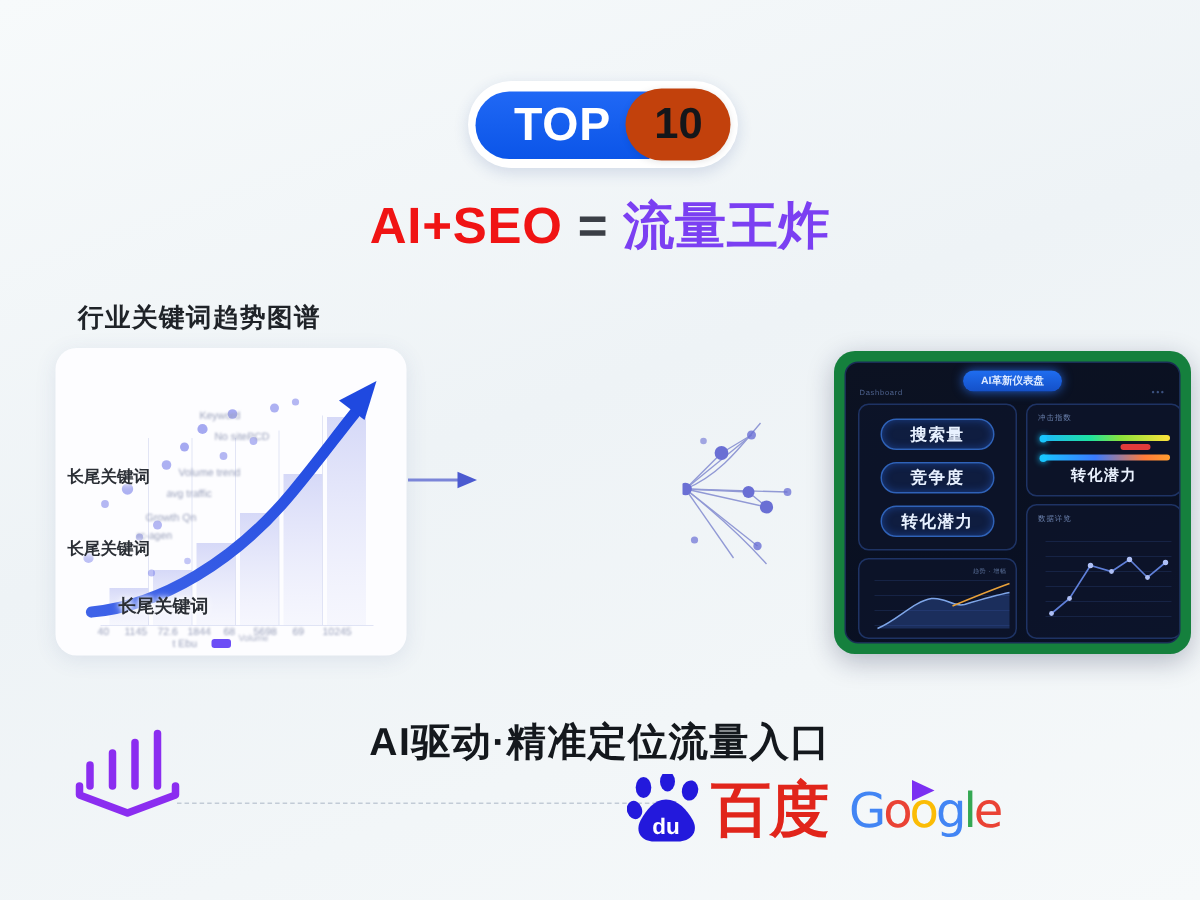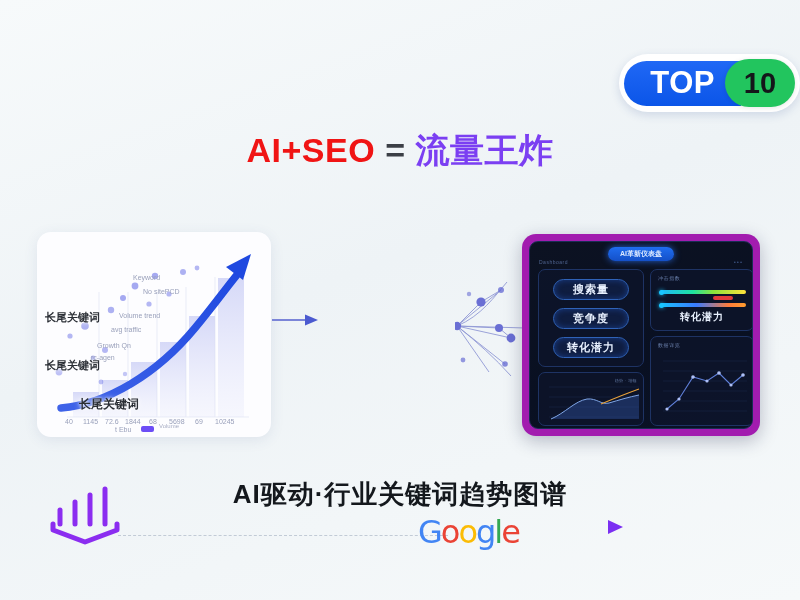--- a/index.html
+++ b/index.html
@@ -7,39 +7,39 @@
   body {
     font-family: "Liberation Sans", "DejaVu Sans", sans-serif;
     background: linear-gradient(160deg, #f7fafb 0%, #eef3f6 45%, #f6f9fa 100%);
     position: relative;
   }
   .stage { position: absolute; inset: 0; }
 
   
   .badge-wrap {
     position: absolute; left: 4px; right: 0; top: 54px;
-    display: flex; justify-content: flex-end;
+    display: flex; justify-content: center;
   }
   .badge {
     display: flex; align-items: center;
     background: #ffffff;
     border-radius: 40px;
     padding: 5px;
     box-shadow: 0 3px 10px rgba(40,70,140,.16);
   }
   .badge-pill {
     background: linear-gradient(180deg,#2068f5 0%,#0b55e8 100%);
     color: #fff;
     font-size: 31px; font-weight: 700; letter-spacing: .5px;
     padding: 6px 26px 8px 26px;
     border-radius: 30px 0 0 30px;
     line-height: 1;
   }
   .badge-num {
-    background: #22c55e;
+    background: #c2410c;
     color: #14161a;
     font-size: 29px; font-weight: 700;
     width: 70px; height: 48px;
     margin-left: -16px;
     border-radius: 40px;
     display: flex; align-items: center; justify-content: center;
     box-shadow: 0 1px 5px rgba(0,0,0,.10);
     position: relative; z-index: 2;
   }
 
@@ -128,23 +128,23 @@
     position: absolute; left: 10px; bottom: 10px;
     font-size: 13px; font-weight: 700; color: #1f2328;
     letter-spacing: .5px;
   }
 
   
   .node-net { position: absolute; left: 455px; top: 272px; }
 
   
   .dash {
-    position: absolute; left: 522px; top: 234px;
+    position: absolute; left: 556px; top: 234px;
     width: 238px; height: 202px;
-    background: #a21caf;
+    background: #15803d;
     border-radius: 14px;
     padding: 7px;
     box-shadow: 0 5px 18px rgba(20,30,70,.28);
   }
   .dash-screen {
     position: relative;
     width: 100%; height: 100%;
     background: linear-gradient(160deg,#0c1222 0%,#091022 60%,#0a1226 100%);
     border: 1px solid #1a2d55;
     border-radius: 9px;
@@ -241,20 +241,21 @@
     <div class="badge">
       <div class="badge-pill">TOP</div>
       <div class="badge-num">10</div>
     </div>
   </div>
 
   <div class="headline">
     <span class="h-red">AI+SEO</span><span class="h-eq">=</span><span class="h-pur">流量王炸</span>
   </div>
 
+  <div class="sec-title" id="title-left">行业关键词趋势图谱</div>
 
   <div class="chart-card">
     <svg class="chart-inner" viewBox="0 0 234 205">
       <defs>
         <linearGradient id="barg" x1="0" y1="0" x2="0" y2="1">
           <stop offset="0%" stop-color="#c9cdf5" stop-opacity=".75"></stop>
           <stop offset="100%" stop-color="#e9ebfb" stop-opacity=".35"></stop>
         </linearGradient>
         <linearGradient id="arrowg" x1="0" y1="1" x2="1" y2="0">
           <stop offset="0%" stop-color="#3f63e8"></stop>
@@ -418,35 +419,48 @@
             <circle cx="56" cy="44" r="1.6"></circle>
             <circle cx="68" cy="36" r="1.8"></circle>
             <circle cx="80" cy="48" r="1.6"></circle>
             <circle cx="92" cy="38" r="1.8"></circle>
           </g>
         </svg>
       </div>
     </div>
   </div>
 
-  <div class="bottom-title">AI驱动·行业关键词趋势图谱</div>
+  <div class="bottom-title">AI驱动·精准定位流量入口</div>
 
   <svg class="bar-icon" width="74" height="62" viewBox="0 0 74 62">
     <g fill="none" stroke="#8b2df0" stroke-width="5" stroke-linejoin="round" stroke-linecap="round">
       <path d="M12,26 L12,40"></path>
       <path d="M27,18 L27,40"></path>
       <path d="M42,11 L42,40"></path>
       <path d="M57,5  L57,40"></path>
       <path d="M5,40 L5,46 L37,58 L69,46 L69,40"></path>
     </g>
   </svg>
 
   <div class="dash-rule"></div>
 
   <div class="logos">
+    <div class="baidu">
+      <svg width="54" height="48" viewBox="0 0 54 48">
+        <g fill="#2319dc">
+          <ellipse cx="11" cy="9" rx="5.2" ry="7"></ellipse>
+          <ellipse cx="27" cy="5" rx="5.0" ry="6.6"></ellipse>
+          <ellipse cx="42" cy="11" rx="5.4" ry="6.8" transform="rotate(14 42 11)"></ellipse>
+          <ellipse cx="5" cy="24" rx="5.0" ry="6.2" transform="rotate(-20 5 24)"></ellipse>
+          <path d="M26,17 C34,17 40,24 44,31 C48,39 42,45 34,45 L18,45 C10,45 5,39 9,31 C13,24 18,17 26,17 Z"></path>
+        </g>
+        <text x="26" y="40" font-size="15" font-weight="700" fill="#ffffff" text-anchor="middle" font-family="'Liberation Sans',sans-serif">du</text>
+      </svg>
+      <span class="baidu-cn">百度</span>
+    </div>
 
     <div class="goog">
       <span class="g-b">G</span><span class="g-r">o</span><span class="g-y">o</span><span class="g-b">g</span><span class="g-g">l</span><span class="g-r">e</span>
     </div>
   </div>
 
   <svg class="glow-tri" width="22" height="18" viewBox="0 0 22 18">
     <path d="M4,2 L19,9 L4,16 Z" fill="#7b2ff2"></path>
   </svg>
 

